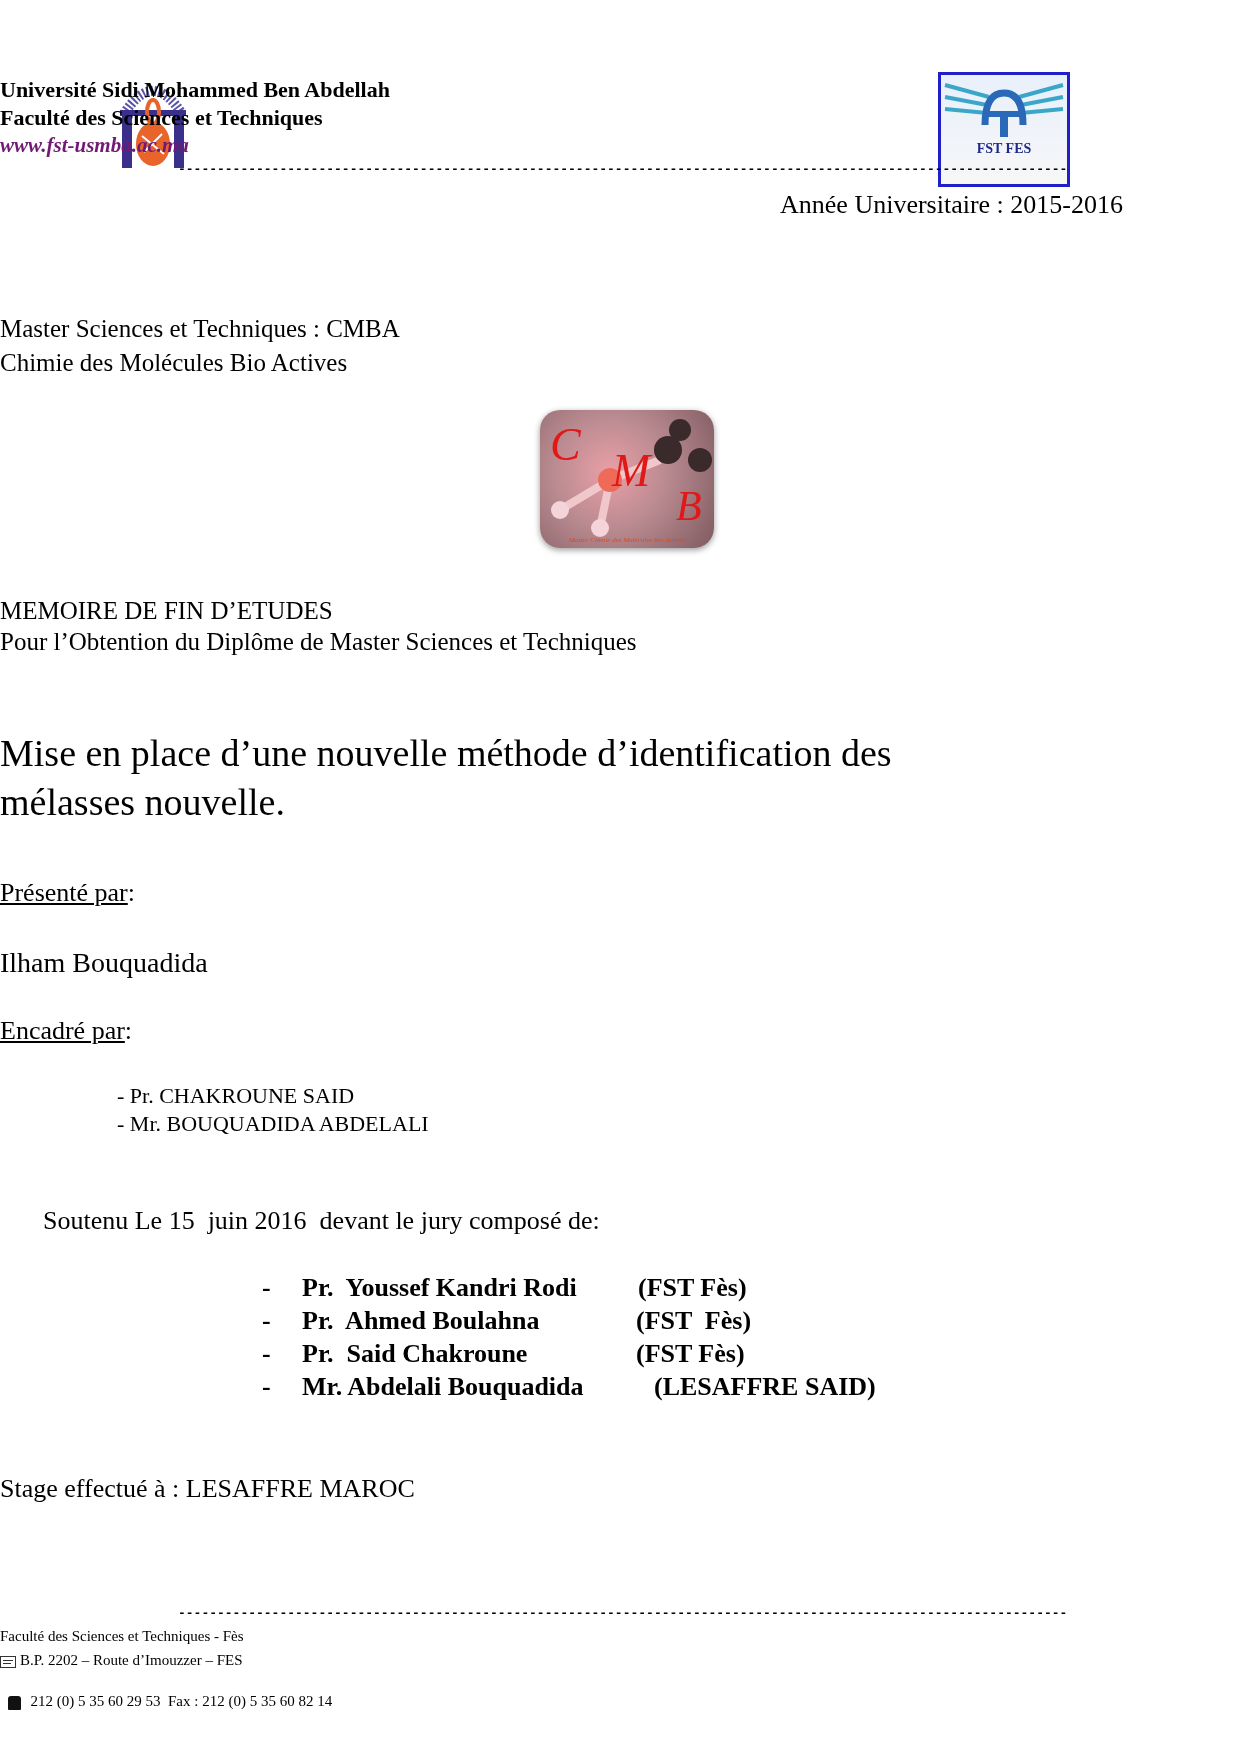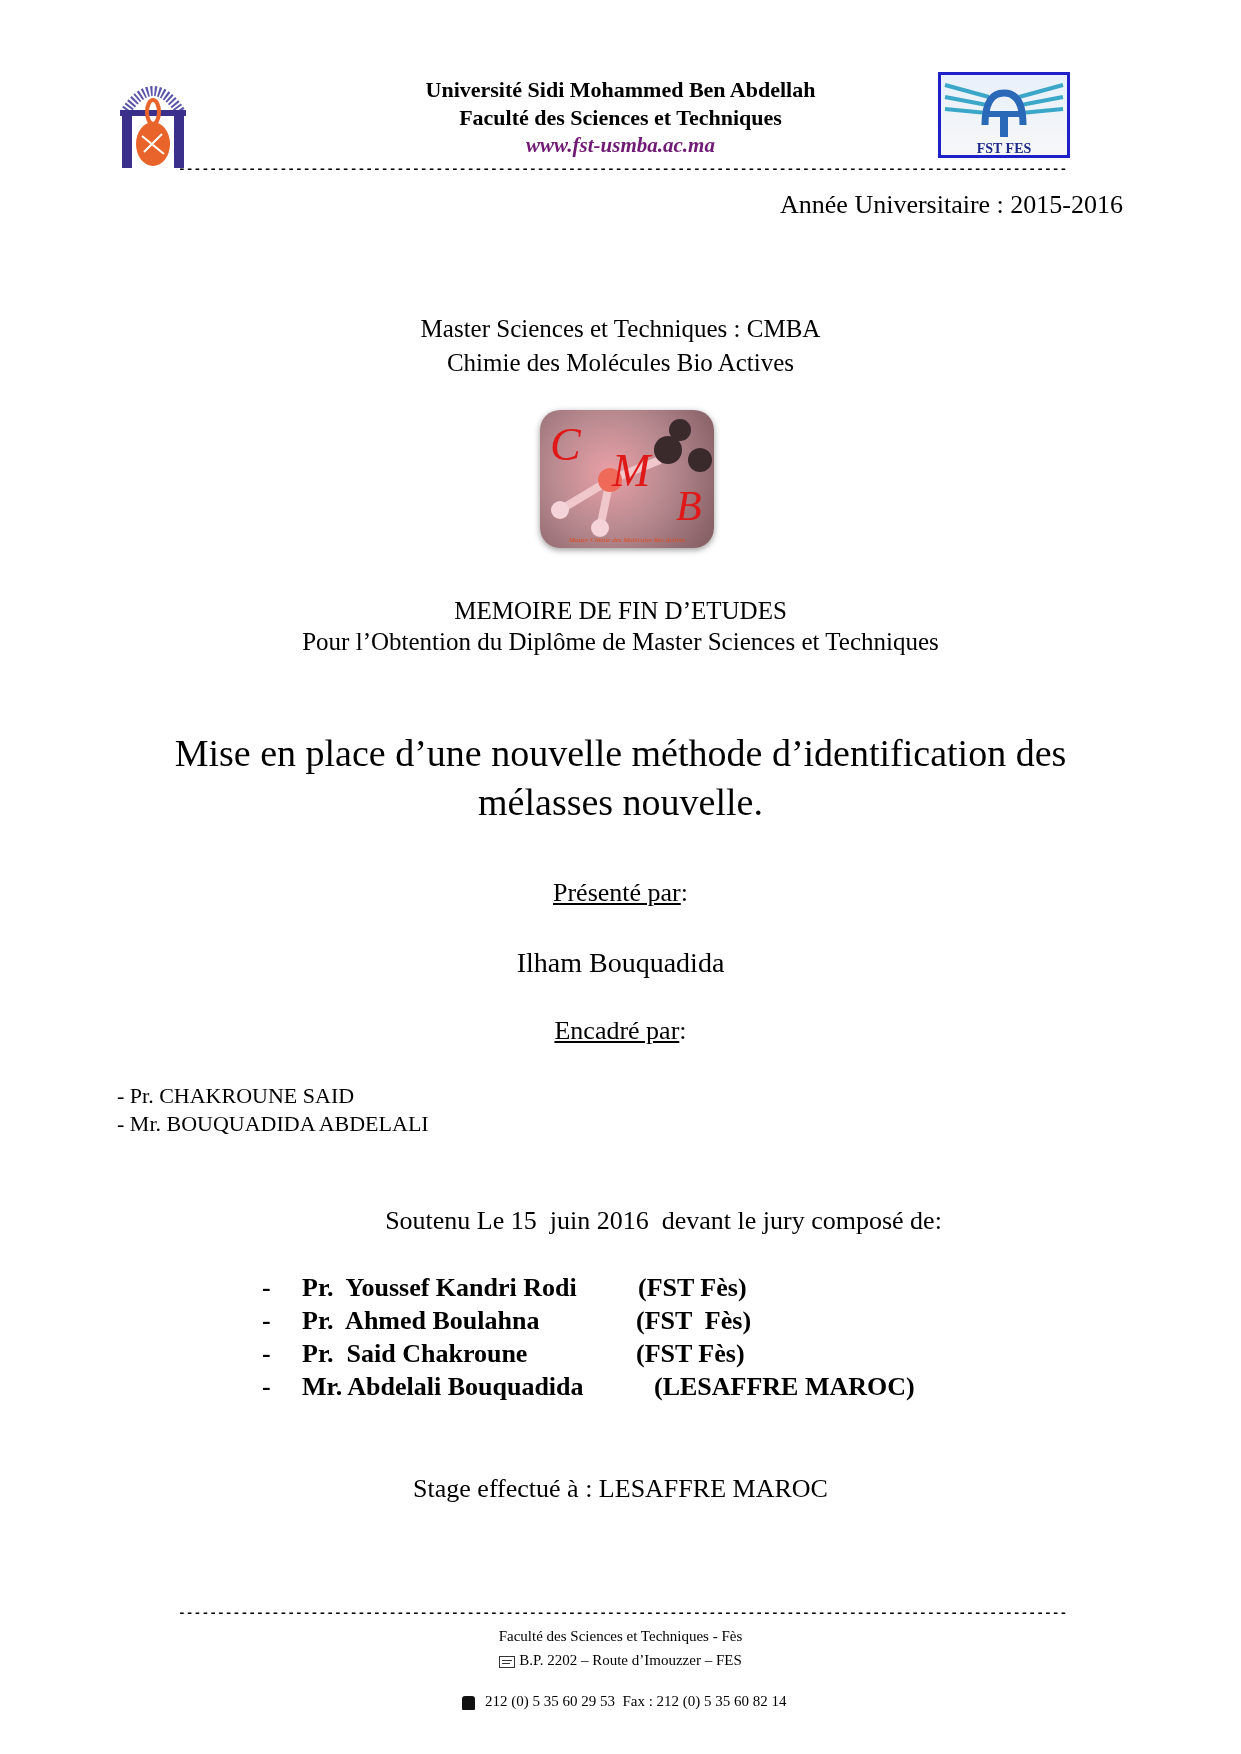--- a/index.html
+++ b/index.html
@@ -1,25 +1,25 @@
 <!DOCTYPE html>
 <html><head>
 <meta charset="utf-8">
 <style>
   html, body { margin:0; padding:0; background:#fff; }
   body { width:1241px; height:1754px; position:relative; overflow:hidden;
          font-family:"Liberation Serif", "DejaVu Serif", serif; color:#000; }
   .abs { position:absolute; }
-  .center { left:0; width:1241px; text-align:center; }
+  .center { left:0; width:1241px; }
   .b { font-weight:normal; }
   .hdr { font-size:22px; font-weight:bold; line-height:28px; }
   .url { color:#701a75; font-style:italic; font-weight:bold; font-size:21px; }
   .dash { font-family:"Liberation Mono", monospace; font-size:13px; letter-spacing:0; white-space:nowrap; overflow:hidden; color:#000; font-weight:bold; }
   .logo-left { left:118px; top:74px; width:70px; height:96px; }
-  .logo-right { left:938px; top:72px; width:132px; height:86px; border:3px solid #2020c8; background:linear-gradient(180deg,#e8f0fb,#f7f7f7); box-sizing:border-box;text-align:center; }
+  .logo-right { left:938px; top:72px; width:132px; height:115px; border:3px solid #2020c8; background:linear-gradient(180deg,#e8f0fb,#f7f7f7); box-sizing:border-box;text-align:center; }
   .cmb { left:540px; top:410px; width:174px; height:138px; border-radius:20px;
          background:radial-gradient(circle at 40% 45%, #e9a0a6 0%, #b88a90 45%, #7e5a5f 100%);
          box-shadow:0 2px 6px rgba(0,0,0,.4); overflow:hidden; }
   .cmb span { position:absolute; color:#e01818; font-style:italic; font-family:"Liberation Serif", serif; }
   .jury { left:262px; font-size:26px; font-weight:bold; }
   .jury span { position:absolute; white-space:nowrap; }
   .foot { font-size:15px;font-family:Liberation Serif, serif; }
 </style>
 </head>
 <body>
@@ -106,21 +106,21 @@
     <span style="left:374px; white-space:pre;">(FST  Fès)</span>
   </div>
   <div style="position:absolute; top:66px; left:0; width:800px; height:34px;">
     <span style="left:0;">-</span>
     <span style="left:40px; white-space:pre;">Pr.  Said Chakroune</span>
     <span style="left:374px; white-space:pre;">(FST Fès)</span>
   </div>
   <div style="position:absolute; top:99px; left:0; width:800px; height:34px;">
     <span style="left:0;">-</span>
     <span style="left:40px; white-space:pre;">Mr. Abdelali Bouquadida</span>
-    <span style="left:392px; white-space:pre;">(LESAFFRE MAROC)</span>
+    <span style="left:392px; white-space:pre;">(LESAFFRE SAID)</span>
   </div>
 </div>
 
 <div class="abs center b" style="top:1474px; font-size:26px;">Stage effectué à : LESAFFRE MAROC</div>
 
 <div class="abs dash" style="left:178px; top:1606px; width:890px;">-------------------------------------------------------------------------------------------------------------------------------</div>
 <div class="abs center foot" style="top:1628px;">Faculté des Sciences et Techniques -  Fès</div>
 <div class="abs center foot" style="top:1652px;">
   <span style="display:inline-block; width:14px; height:10px; border:1px solid #333; vertical-align:middle; margin-right:4px; position:relative;"><span style="position:absolute; left:2px; right:2px; top:3px; height:1px; background:#333;"></span><span style="position:absolute; left:2px; right:4px; top:6px; height:1px; background:#333;"></span></span><span>B.P. 2202 – Route d’Imouzzer – FES</span>
 </div>

